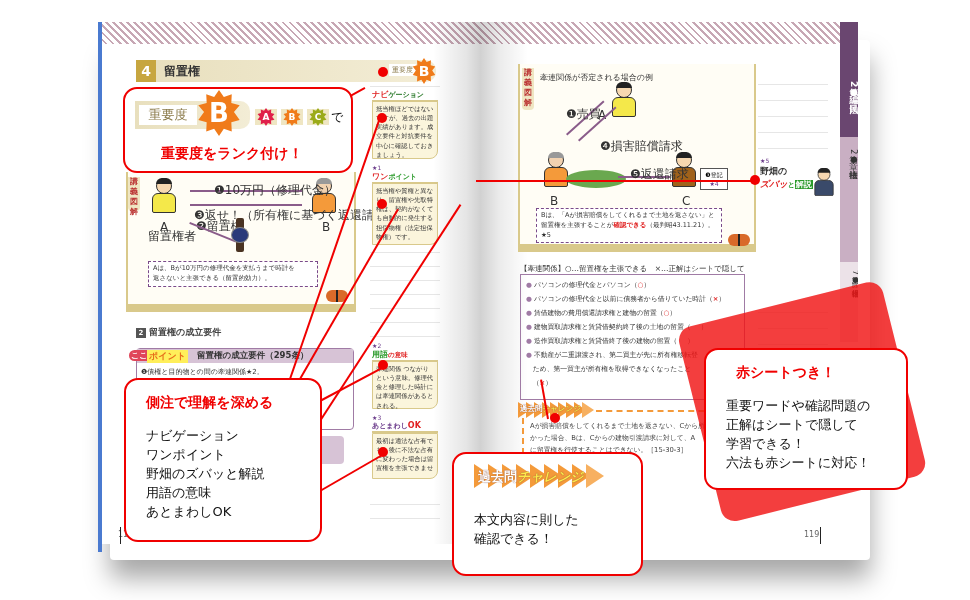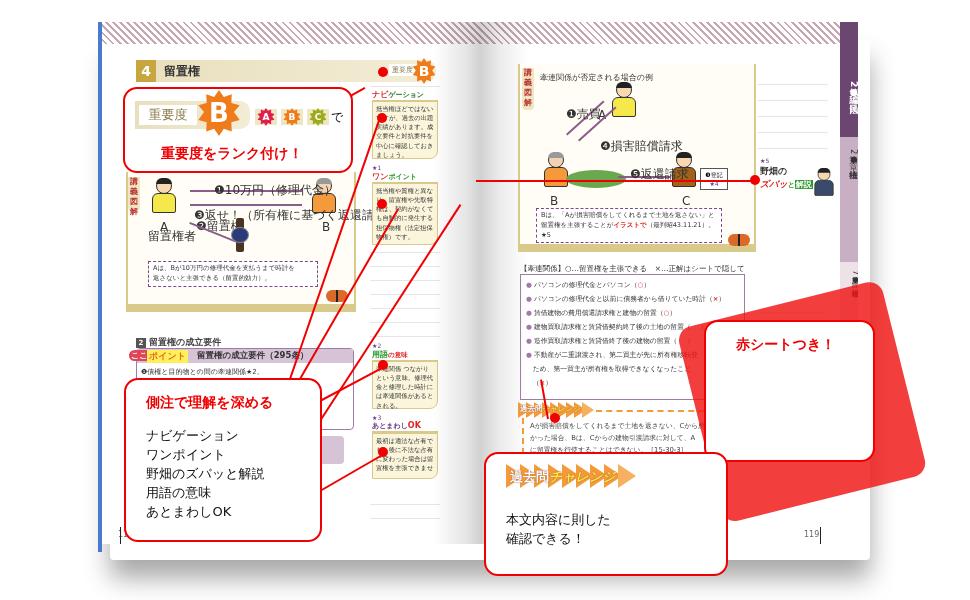--- a/index.html
+++ b/index.html
@@ -137,21 +137,21 @@
     <div class="arrow-line" style="left:92px;top:200px;width:50px;transform:rotate(22deg);transform-origin:0 0;"></div>
     <div style="position:absolute;left:138px;top:196px;width:8px;height:34px;background:#4a3322;border-radius:2px;"></div>
     <div style="position:absolute;left:133px;top:205px;width:18px;height:16px;background:#2a3a7a;border-radius:50%;border:1px solid #888;"></div>
 
     <div class="fig-caption" style="left:50px;top:239px;width:170px;">
       <div>Aは、Bが10万円の修理代金を支払うまで時計を</div>
       <div>返さないと主張できる（留置的効力）。</div>
     </div>
     <div class="badge-orange" style="left:228px;top:268px;"></div>
 
-    <div class="sub-head" style="top:304px;margin-top:10px;">
+    <div class="sub-head" style="top:304px;">
       <span class="n">2</span><span>留置権の成立要件</span>
     </div>
 
     <div class="point-box" style="left:38px;top:326px;width:218px;height:82px;">
       <div class="point-head"></div>
       <div class="point-koko">ここが</div>
       <div class="point-label">ポイント</div>
       <div class="point-title">留置権の成立要件（295条）</div>
       <div class="point-item">❶債権と目的物との間の牽連関係★2。</div>
     </div>
@@ -226,21 +226,21 @@
     </div>
     <div class="arrow-line" style="left:468px;top:112px;width:50px;transform:rotate(-42deg);transform-origin:0 0;"></div>
     <div class="arrow-line" style="left:480px;top:118px;width:50px;transform:rotate(-42deg);transform-origin:0 0;"></div>
     <div class="tiny" style="left:468px;top:84px;">❶売買</div>
     <div class="tiny" style="left:502px;top:116px;">❹損害賠償請求</div>
     <div class="arrow-line" style="left:520px;top:154px;width:52px;"></div>
     <div class="tiny" style="left:532px;top:144px;">❺返還請求</div>
 
     <div class="fig-caption" style="left:438px;top:186px;width:186px;">
       <div>Bは、「Aが損害賠償をしてくれるまで土地を返さない」と</div>
-      <div><span>留置権を主張することが</span><span style="color:#e02020;font-weight:bold;">イラストで</span><span>（最判昭43.11.21）。★5</span></div>
+      <div><span>留置権を主張することが</span><span style="color:#e02020;font-weight:bold;">確認できる</span><span>（最判昭43.11.21）。★5</span></div>
     </div>
     <div class="badge-orange" style="left:630px;top:212px;"></div>
 
     <div class="relation-head">【牽連関係】○…留置権を主張できる　×…正解はシートで隠して</div>
     <div class="relation-box" style="height:126px;">
       <div class="relation-item"><span class="dot">●</span><span>パソコンの修理代金とパソコン（</span><span class="ans-o">○</span><span>）</span></div>
       <div class="relation-item"><span class="dot">●</span><span>パソコンの修理代金と以前に債務者から借りていた時計（</span><span class="ans-x">×</span><span>）</span></div>
       <div class="relation-item"><span class="dot">●</span><span>賃借建物の費用償還請求権と建物の留置（</span><span class="ans-o">○</span><span>）</span></div>
       <div class="relation-item"><span class="dot">●</span><span>建物買取請求権と賃貸借契約終了後の土地の留置（</span><span style="display:inline-block;width:10px;"></span><span>）</span></div>
       <div class="relation-item"><span class="dot">●</span><span>造作買取請求権と賃貸借終了後の建物の留置（</span><span style="display:inline-block;width:10px;"></span><span>）</span></div>
@@ -340,25 +340,31 @@
     <div class="callout-title" style="left:20px;top:14px;font-size:14px;">側注で理解を深める</div>
     <div class="callout-body" style="left:20px;top:46px;font-size:13px;line-height:19px;">
       <div>ナビゲーション</div>
       <div>ワンポイント</div>
       <div>野畑のズバッと解説</div>
       <div>用語の意味</div>
       <div>あとまわしOK</div>
     </div>
   </div>
 
-  <div class="callout" style="left:704px;top:320px;width:171px;height:142px;">
+  <div class="callout" style="left:704px;top:348px;width:204px;height:142px;">
     <div class="callout-title" style="left:30px;top:14px;font-size:14px;">赤シートつき！</div>
-  </div>
-
-  <div class="callout" style="left:484px;top:452px;width:244px;height:124px;">
+    <div class="callout-body" style="left:20px;top:46px;font-size:13px;line-height:19px;">
+      <div>重要ワードや確認問題の</div>
+      <div>正解はシートで隠して</div>
+      <div>学習できる！</div>
+      <div>六法も赤シートに対応！</div>
+    </div>
+  </div>
+
+  <div class="callout" style="left:452px;top:452px;width:191px;height:124px;">
     <div style="position:absolute;left:20px;top:10px;width:140px;height:24px;">
       <div class="tri" style="left:0;border-top-width:12px;border-bottom-width:12px;border-left-width:18px;"></div>
       <div class="tri" style="left:14px;border-top-width:12px;border-bottom-width:12px;border-left-width:18px;"></div>
       <div class="tri" style="left:28px;border-top-width:12px;border-bottom-width:12px;border-left-width:18px;"></div>
       <div class="tri" style="left:42px;border-top-width:12px;border-bottom-width:12px;border-left-width:18px;"></div>
       <div class="tri" style="left:56px;border-top-width:12px;border-bottom-width:12px;border-left-width:18px;"></div>
       <div class="tri" style="left:70px;border-top-width:12px;border-bottom-width:12px;border-left-width:18px;"></div>
       <div class="tri" style="left:84px;border-top-width:12px;border-bottom-width:12px;border-left-width:18px;"></div>
       <div class="tri" style="left:98px;border-top-width:12px;border-bottom-width:12px;border-left-width:18px;"></div>
       <div class="tri" style="left:112px;border-top-width:12px;border-bottom-width:12px;border-left-width:18px;border-left-color:#f7b060;"></div>

